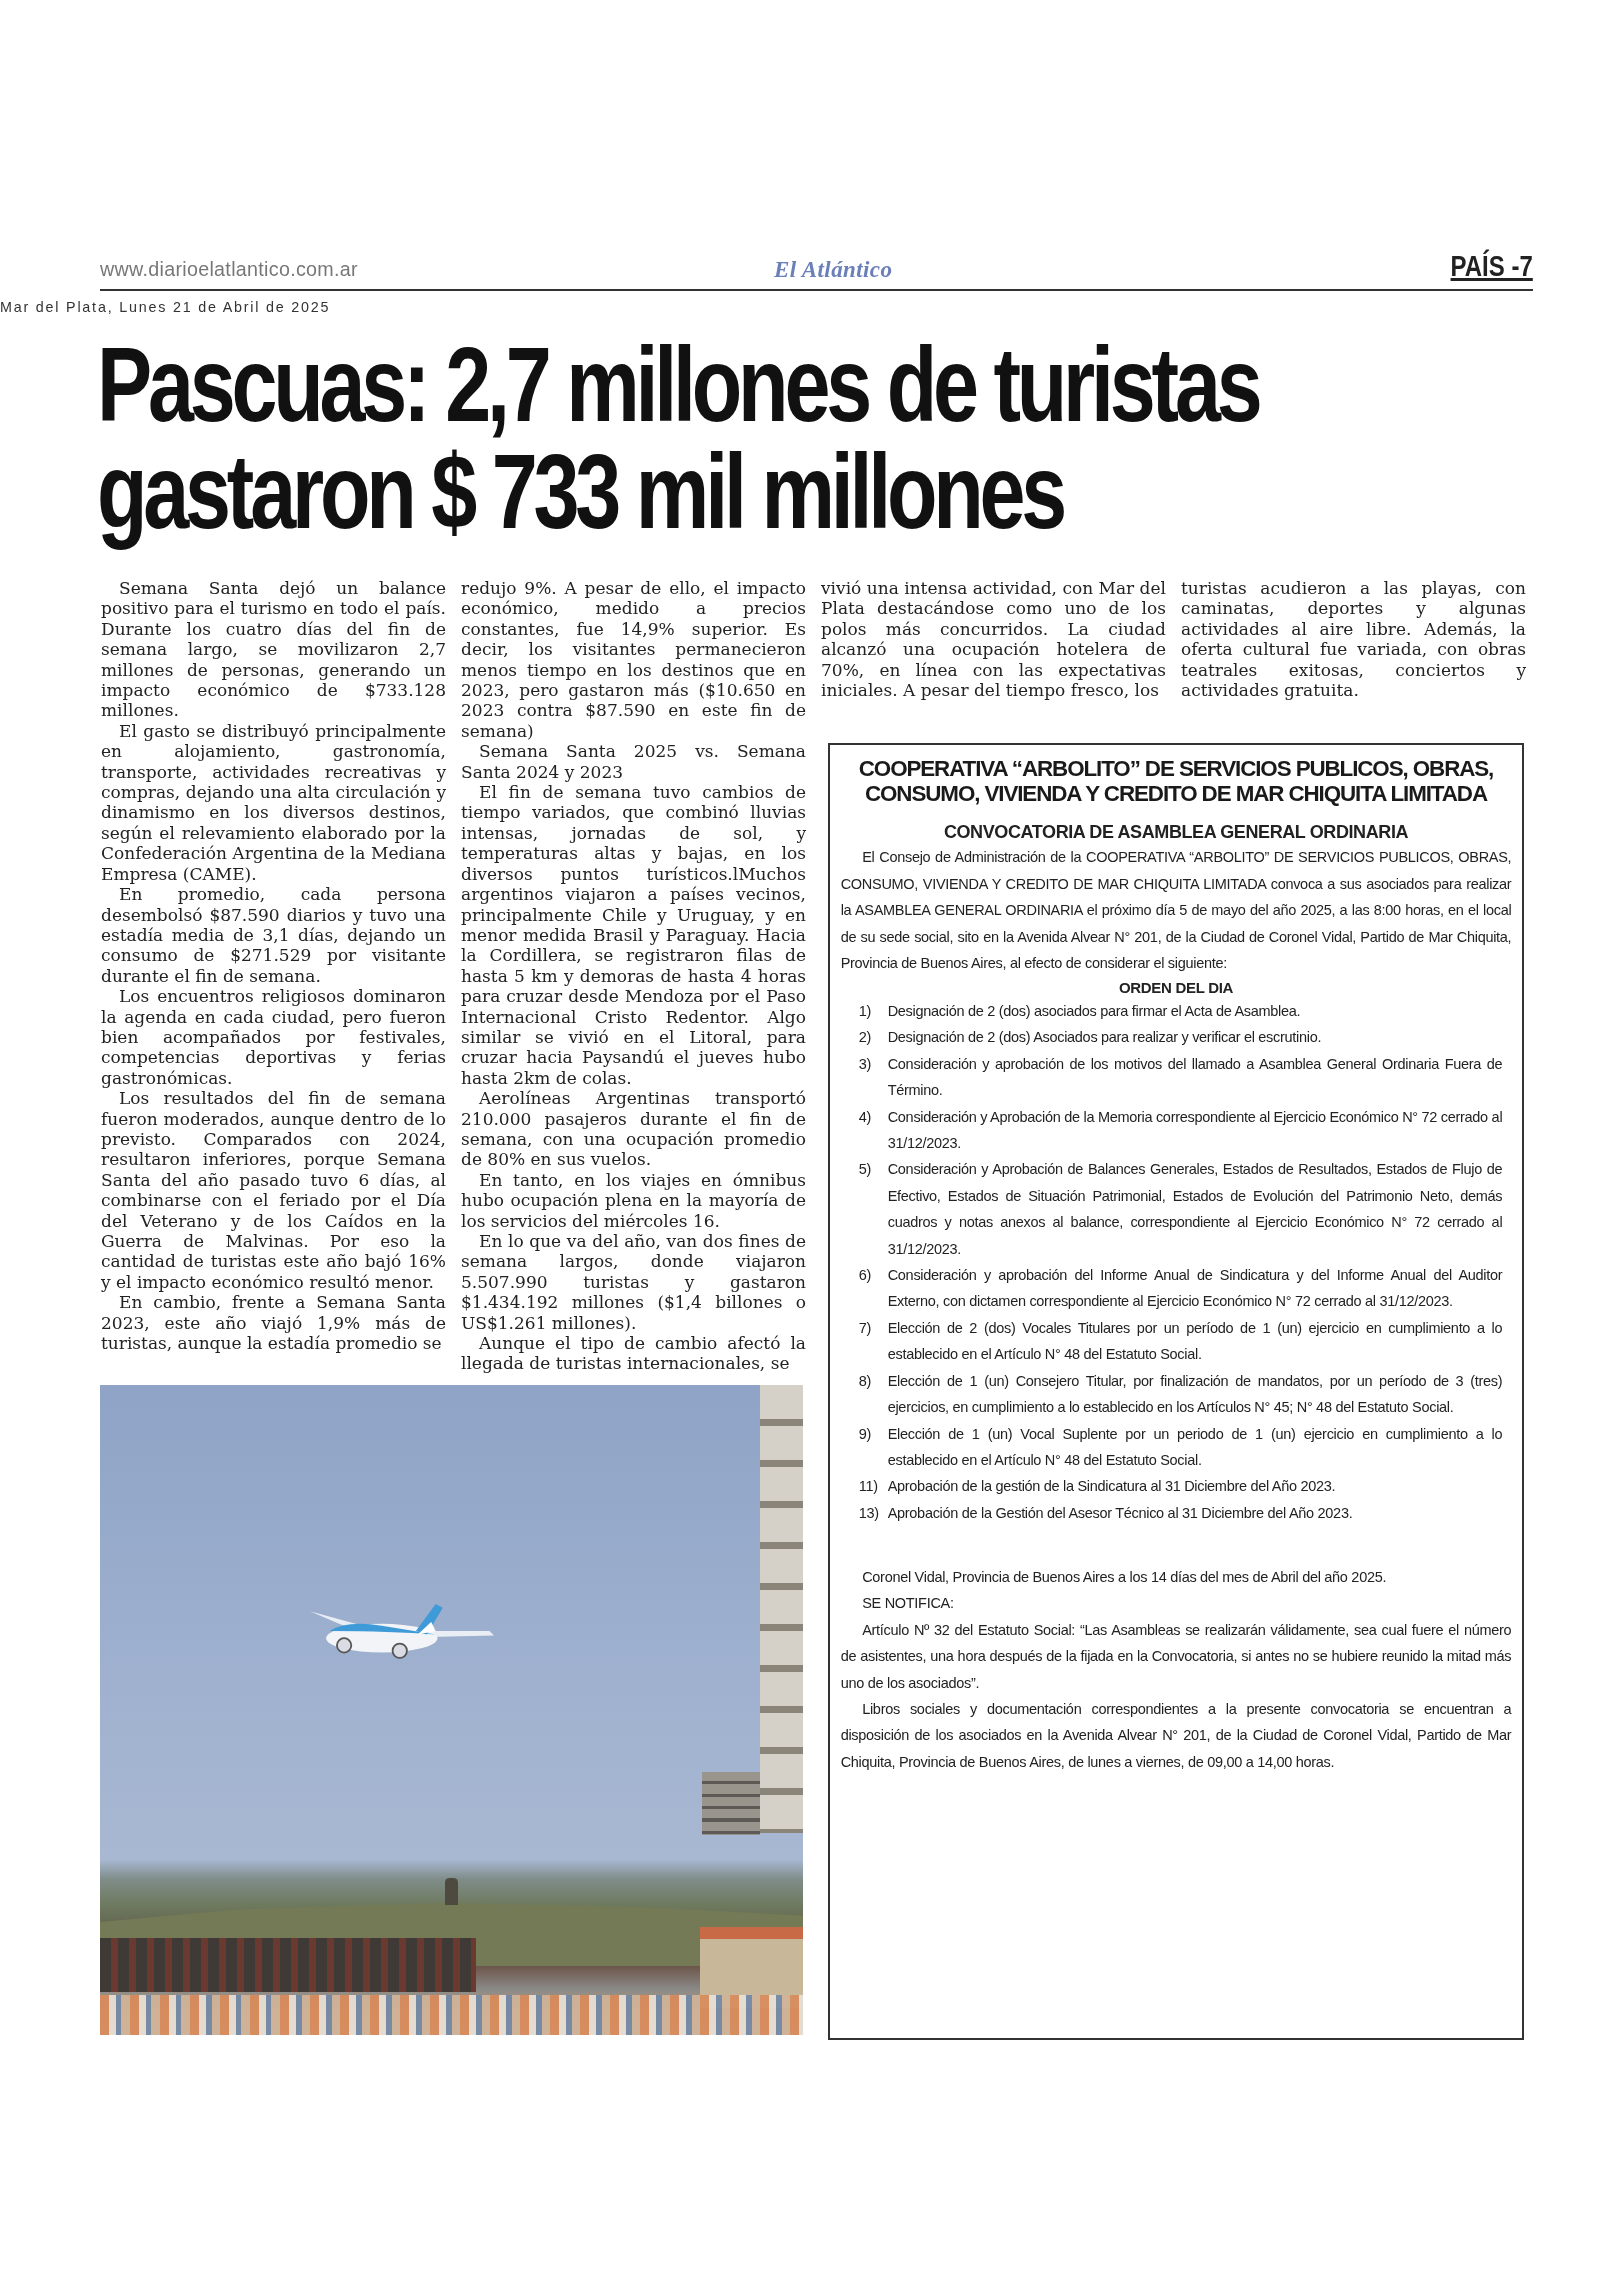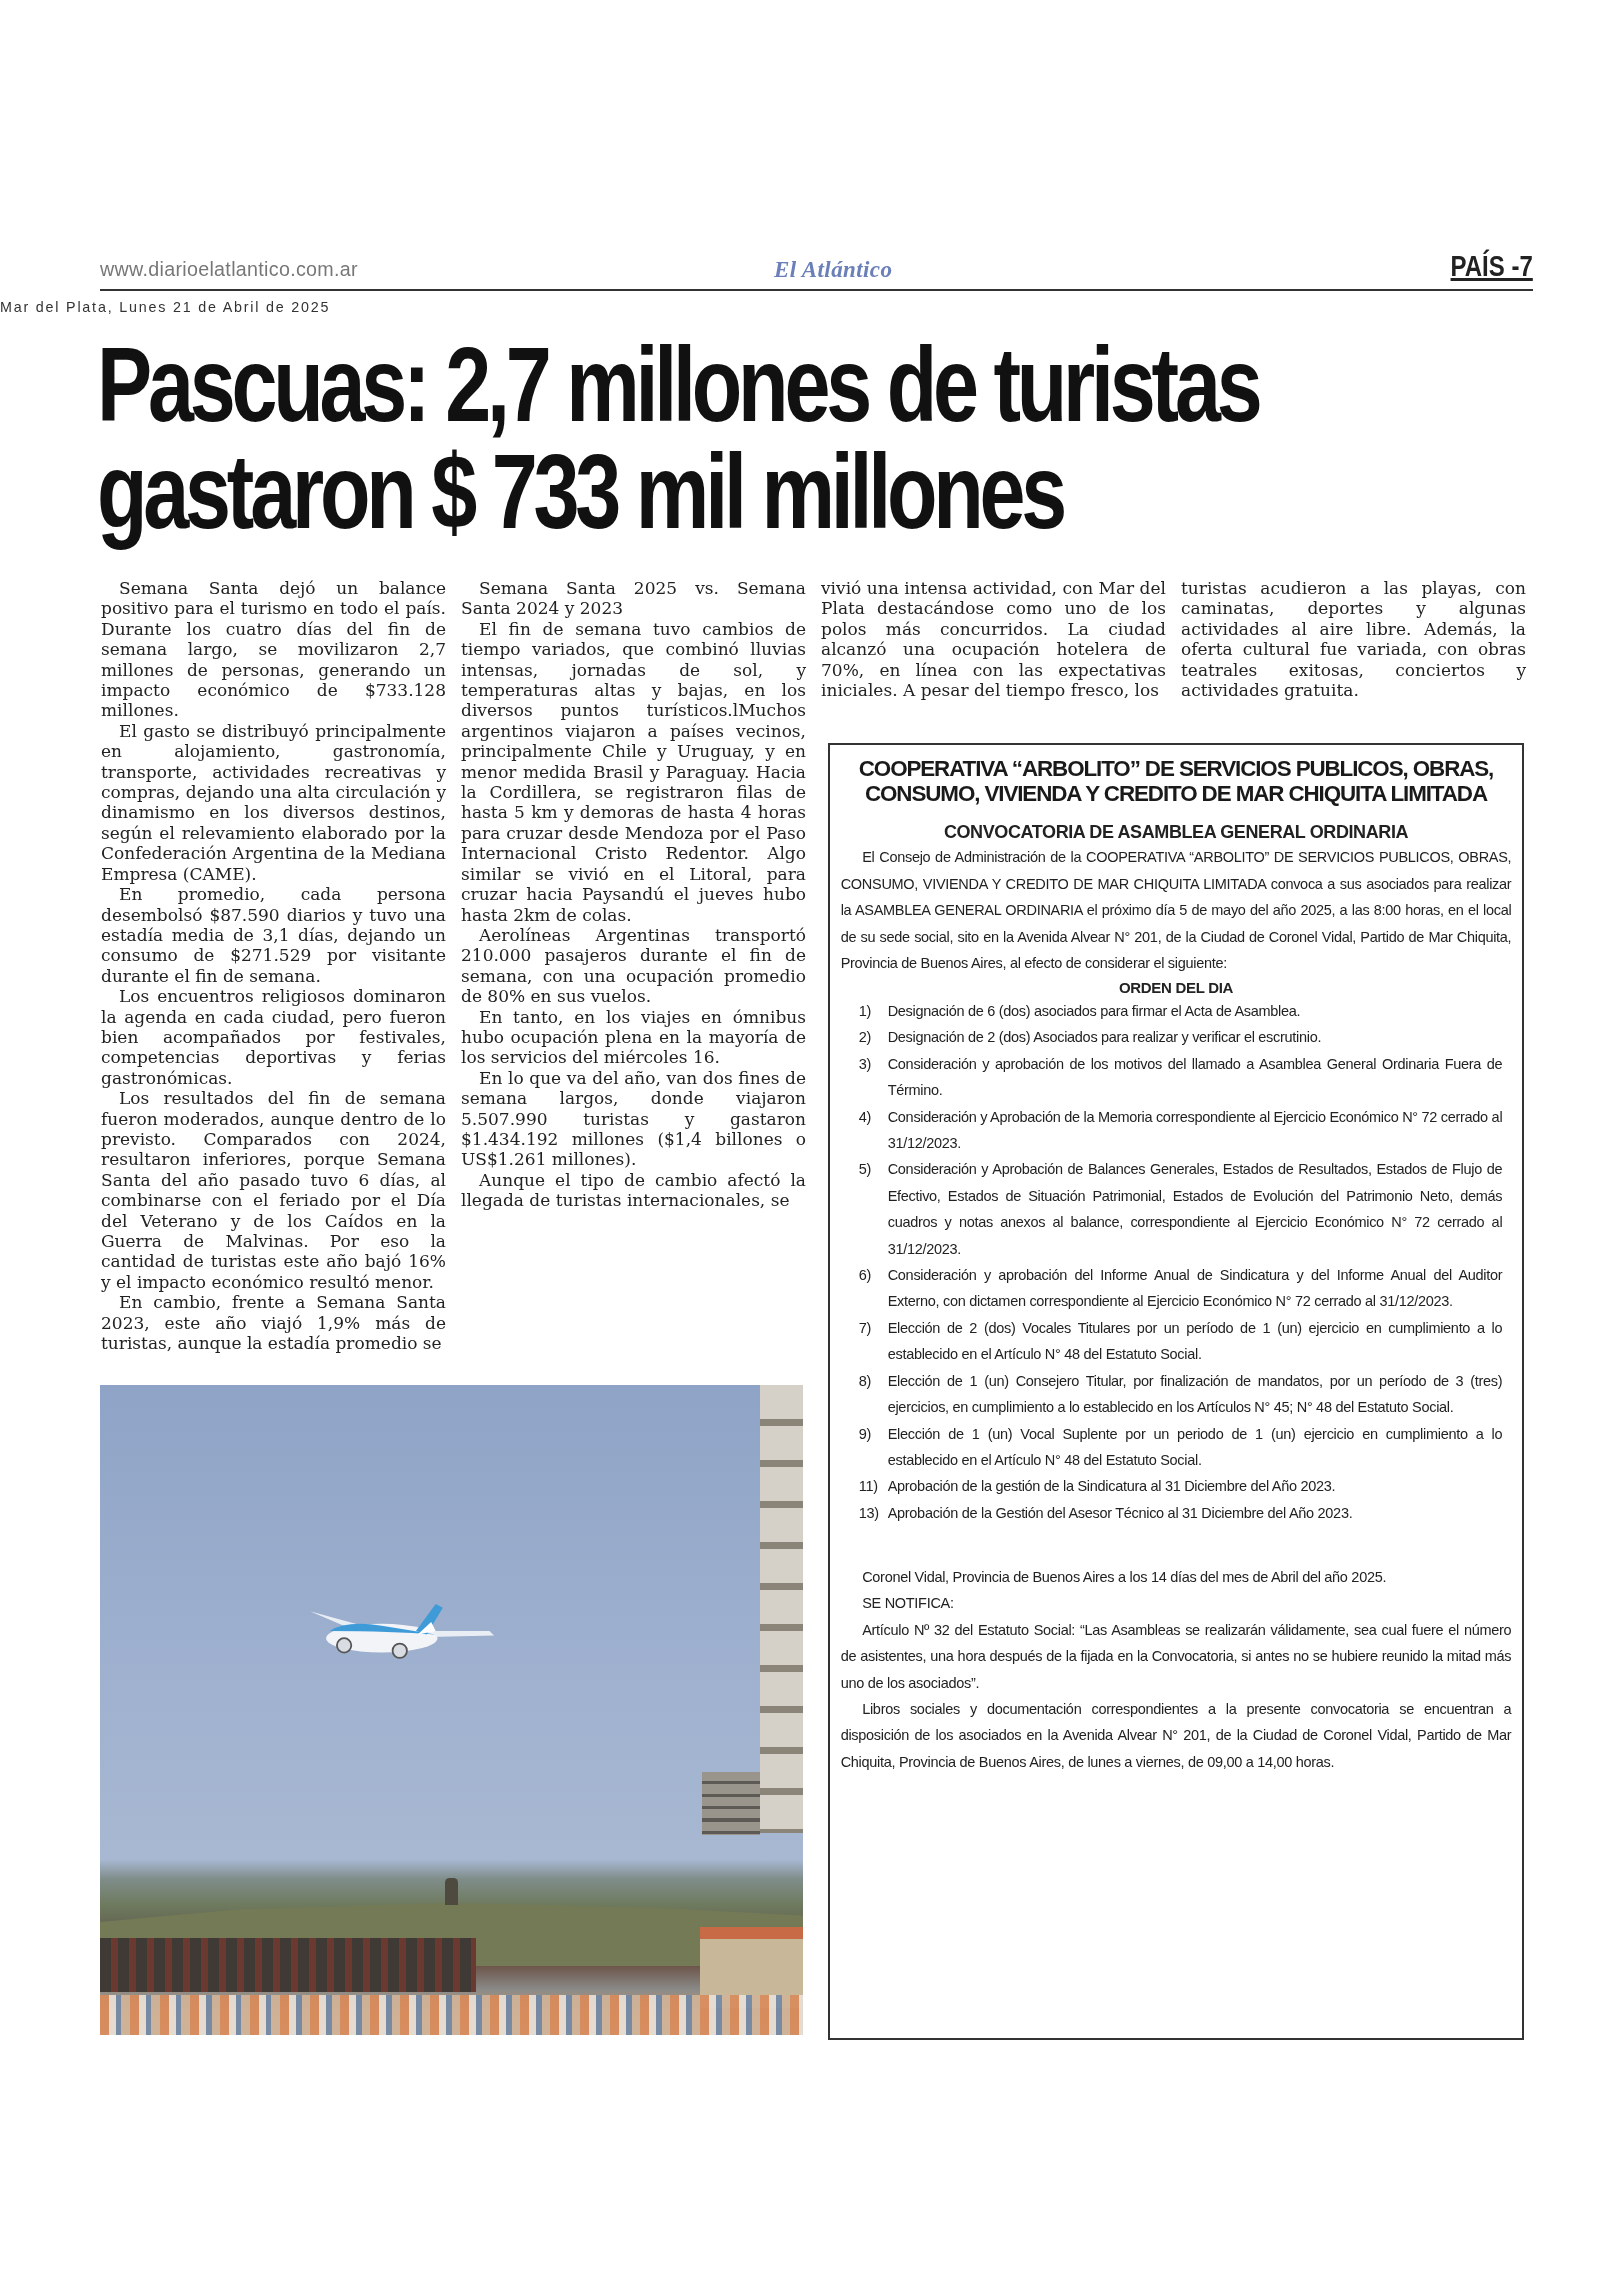--- a/index.html
+++ b/index.html
@@ -62,20 +62,21 @@
 <div class="col col1">
   <p>Semana Santa dejó un balance positivo para el turismo en todo el país. Durante los cuatro días del fin de semana largo, se movilizaron 2,7 millones de personas, generando un impacto económico de $733.128 millones.</p>
   <p>El gasto se distribuyó principalmente en alojamiento, gastronomía, transporte, actividades recreativas y compras, dejando una alta circulación y dinamismo en los diversos destinos, según el relevamiento elaborado por la Confederación Argentina de la Mediana Empresa (CAME).</p>
   <p>En promedio, cada persona desembolsó $87.590 diarios y tuvo una estadía media de 3,1 días, dejando un consumo de $271.529 por visitante durante el fin de semana.</p>
   <p>Los encuentros religiosos dominaron la agenda en cada ciudad, pero fueron bien acompañados por festivales, competencias deportivas y ferias gastronómicas.</p>
   <p>Los resultados del fin de semana fueron moderados, aunque dentro de lo previsto. Comparados con 2024, resultaron inferiores, porque Semana Santa del año pasado tuvo 6 días, al combinarse con el feriado por el Día del Veterano y de los Caídos en la Guerra de Malvinas. Por eso la cantidad de turistas este año bajó 16% y el impacto económico resultó menor.</p>
   <p>En cambio, frente a Semana Santa 2023, este año viajó 1,9% más de turistas, aunque la estadía promedio se</p>
 </div>
 
 <div class="col col2">
+  <p style="text-indent:0">redujo 9%. A pesar de ello, el impacto económico, medido a precios constantes, fue 14,9% superior. Es decir, los visitantes permanecieron menos tiempo en los destinos que en 2023, pero gastaron más ($10.650 en 2023 contra $87.590 en este fin de semana)</p>
   <p>Semana Santa 2025 vs. Semana Santa 2024 y 2023</p>
   <p>El fin de semana tuvo cambios de tiempo variados, que combinó lluvias intensas, jornadas de sol, y temperaturas altas y bajas, en los diversos puntos turísticos.lMuchos argentinos viajaron a países vecinos, principalmente Chile y Uruguay, y en menor medida Brasil y Paraguay. Hacia la Cordillera, se registraron filas de hasta 5 km y demoras de hasta 4 horas para cruzar desde Mendoza por el Paso Internacional Cristo Redentor. Algo similar se vivió en el Litoral, para cruzar hacia Paysandú el jueves hubo hasta 2km de colas.</p>
   <p>Aerolíneas Argentinas transportó 210.000 pasajeros durante el fin de semana, con una ocupación promedio de 80% en sus vuelos.</p>
   <p>En tanto, en los viajes en ómnibus hubo ocupación plena en la mayoría de los servicios del miércoles 16.</p>
   <p>En lo que va del año, van dos fines de semana largos, donde viajaron 5.507.990 turistas y gastaron $1.434.192 millones ($1,4 billones o US$1.261 millones).</p>
   <p>Aunque el tipo de cambio afectó la llegada de turistas internacionales, se</p>
 </div>
 
 <div class="col col3">
   <p style="text-indent:0">vivió una intensa actividad, con Mar del Plata destacándose como uno de los polos más concurridos. La ciudad alcanzó una ocupación hotelera de 70%, en línea con las expectativas iniciales. A pesar del tiempo fresco, los</p>
@@ -105,21 +106,21 @@
 </div>
 
 <div class="ad">
   <div class="ad-title">COOPERATIVA “ARBOLITO” DE SERVICIOS PUBLICOS, OBRAS, CONSUMO, VIVIENDA Y CREDITO DE MAR CHIQUITA LIMITADA</div>
   <div class="ad-sub">CONVOCATORIA DE ASAMBLEA GENERAL ORDINARIA</div>
   <div class="ad-body">
     <p class="indent">El Consejo de Administración de la COOPERATIVA “ARBOLITO” DE SERVICIOS PUBLICOS, OBRAS, CONSUMO, VIVIENDA Y CREDITO DE MAR CHIQUITA LIMITADA convoca a sus asociados para realizar la ASAMBLEA GENERAL ORDINARIA el próximo día 5 de mayo del año 2025, a las 8:00 horas, en el local de su sede social, sito en la Avenida Alvear N° 201, de la Ciudad de Coronel Vidal, Partido de Mar Chiquita, Provincia de Buenos Aires, al efecto de considerar el siguiente:</p>
   </div>
   <div class="ad-order">ORDEN DEL DIA</div>
   <ol class="ad-list">
-    <li><span class="num">1)</span><span>Designación de 6 (dos) asociados para firmar el Acta de Asamblea.</span></li>
+    <li><span class="num">1)</span><span>Designación de 2 (dos) asociados para firmar el Acta de Asamblea.</span></li>
     <li><span class="num">2)</span><span>Designación de 2 (dos) Asociados para realizar y verificar el escrutinio.</span></li>
     <li><span class="num">3)</span><span>Consideración y aprobación de los motivos del llamado a Asamblea General Ordinaria Fuera de Término.</span></li>
     <li><span class="num">4)</span><span>Consideración y Aprobación de la Memoria correspondiente al Ejercicio Económico N° 72 cerrado al 31/12/2023.</span></li>
     <li><span class="num">5)</span><span>Consideración y Aprobación de Balances Generales, Estados de Resultados, Estados de Flujo de Efectivo, Estados de Situación Patrimonial, Estados de Evolución del Patrimonio Neto, demás cuadros y notas anexos al balance, correspondiente al Ejercicio Económico N° 72 cerrado al 31/12/2023.</span></li>
     <li><span class="num">6)</span><span>Consideración y aprobación del Informe Anual de Sindicatura y del Informe Anual del Auditor Externo, con dictamen correspondiente al Ejercicio Económico N° 72 cerrado al 31/12/2023.</span></li>
     <li><span class="num">7)</span><span>Elección de 2 (dos) Vocales Titulares por un período de 1 (un) ejercicio en cumplimiento a lo establecido en el Artículo N° 48 del Estatuto Social.</span></li>
     <li><span class="num">8)</span><span>Elección de 1 (un) Consejero Titular, por finalización de mandatos, por un período de 3 (tres) ejercicios, en cumplimiento a lo establecido en los Artículos N° 45; N° 48 del Estatuto Social.</span></li>
     <li><span class="num">9)</span><span>Elección de 1 (un) Vocal Suplente por un periodo de 1 (un) ejercicio en cumplimiento a lo establecido en el Artículo N° 48 del Estatuto Social.</span></li>
     <li><span class="num">11)</span><span>Aprobación de la gestión de la Sindicatura al 31 Diciembre del Año 2023.</span></li>
     <li><span class="num">13)</span><span>Aprobación de la Gestión del Asesor Técnico al 31 Diciembre del Año 2023.</span></li>

